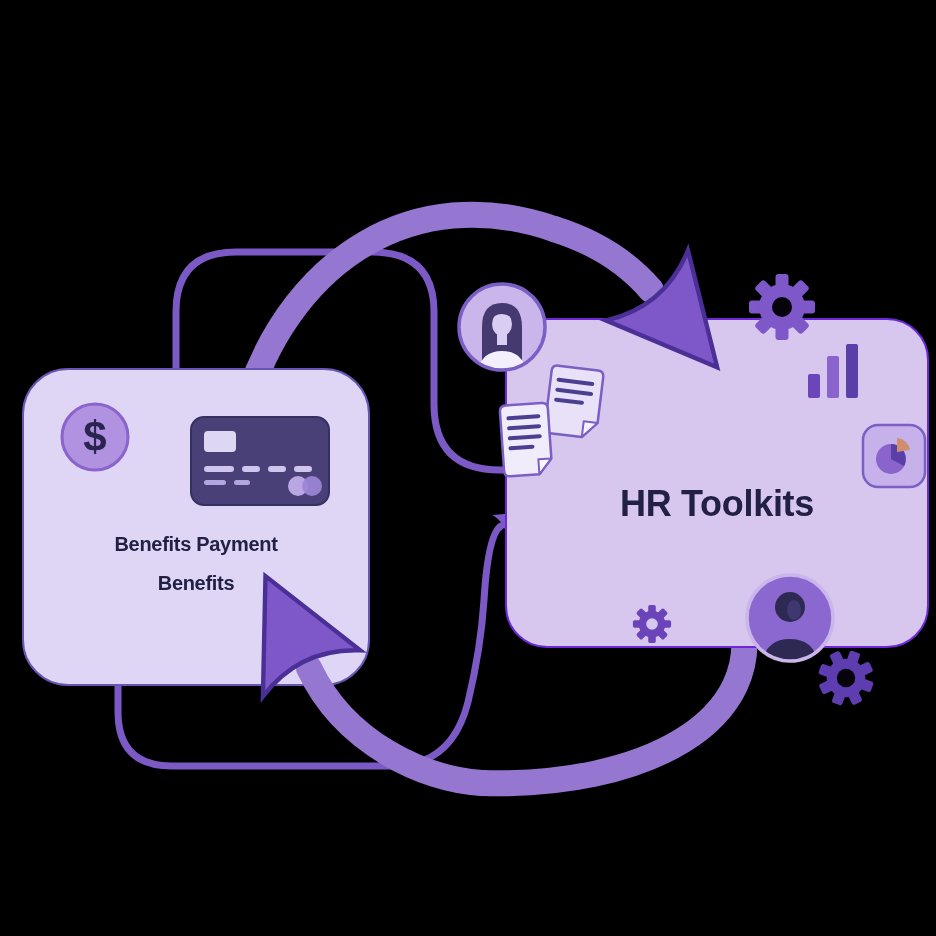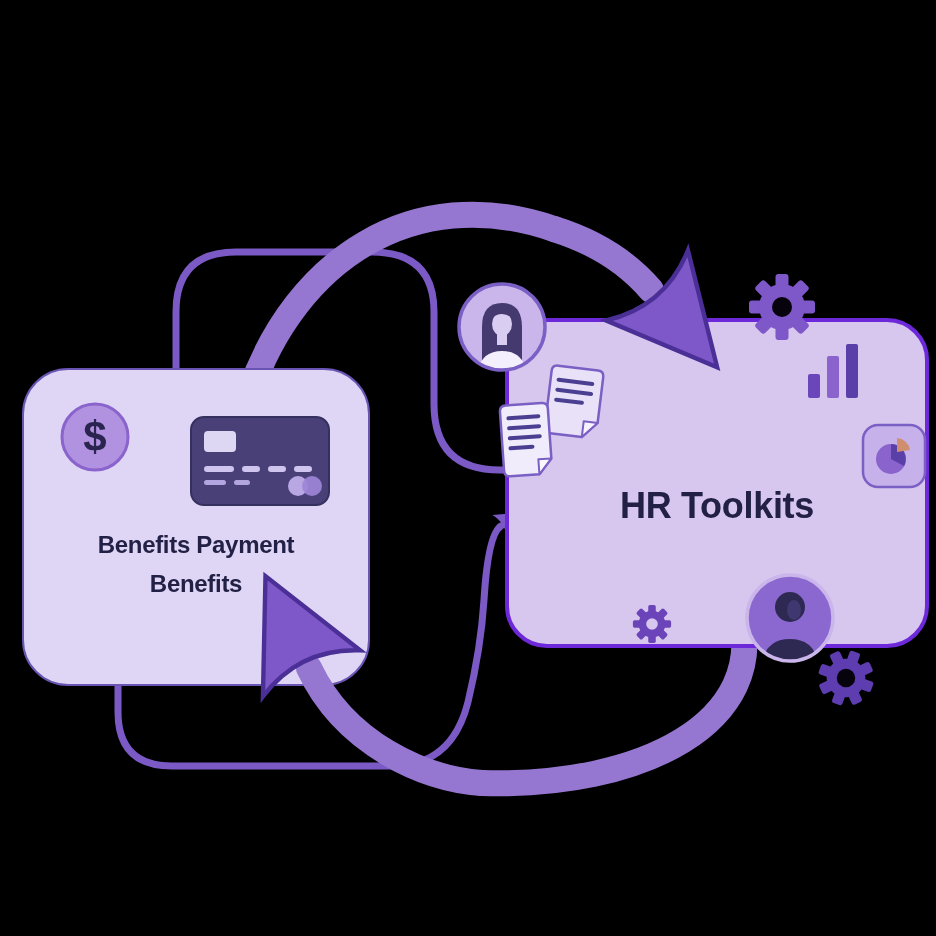--- a/index.html
+++ b/index.html
@@ -5,23 +5,23 @@
   html,body{margin:0;padding:0;background:#000;}
   .canvas{position:relative;width:936px;height:936px;background:#000000;overflow:hidden;
           font-family:"Liberation Sans", sans-serif;}
   svg.layer{position:absolute;left:0;top:0;width:936px;height:936px;pointer-events:none;}
   #under{z-index:1;}
   #over{z-index:3;}
   .box{position:absolute;box-sizing:border-box;z-index:2;}
   .box.left{left:22px;top:368px;width:348px;height:318px;background:#ded6f4;
             border:2px solid #6a55b4;border-radius:46px;}
   .box.right{left:505px;top:318px;width:424px;height:330px;background:#d7c6ee;
-             border:4px solid #6d28d9;border-radius:42px;}
+             border:2px solid #6d28d9;border-radius:42px;}
   .title{position:absolute;left:0;right:0;top:155px;text-align:center;
-         font-size:24px;line-height:39px;font-weight:700;color:#232046;letter-spacing:-0.3px;}
+         font-size:20px;line-height:39px;font-weight:700;color:#232046;letter-spacing:-0.3px;}
   .title2{position:absolute;left:0;right:0;top:163px;text-align:center;
           font-size:36px;font-weight:700;color:#232046;letter-spacing:-0.3px;}
   .coin{position:absolute;left:34px;top:30px;}
   .card{position:absolute;left:166px;top:46px;}
   .icon{position:absolute;z-index:4;}
   .i-woman{left:454px;top:279px;}
   .i-docback{left:546px;top:366px;transform:rotate(7deg);}
   .i-docfront{left:500px;top:402px;transform:rotate(-4deg);}
   .i-geartop{left:744px;top:269px;}
   .i-bars{left:806px;top:336px;}

